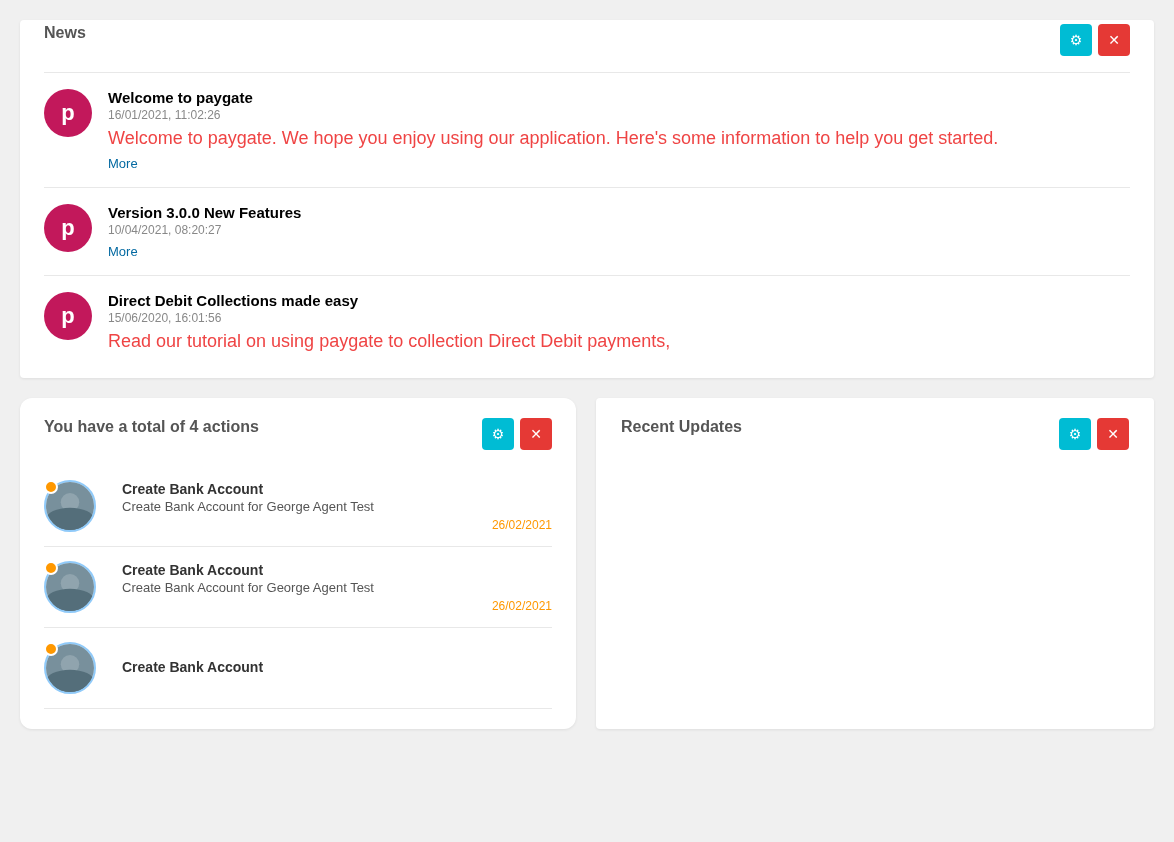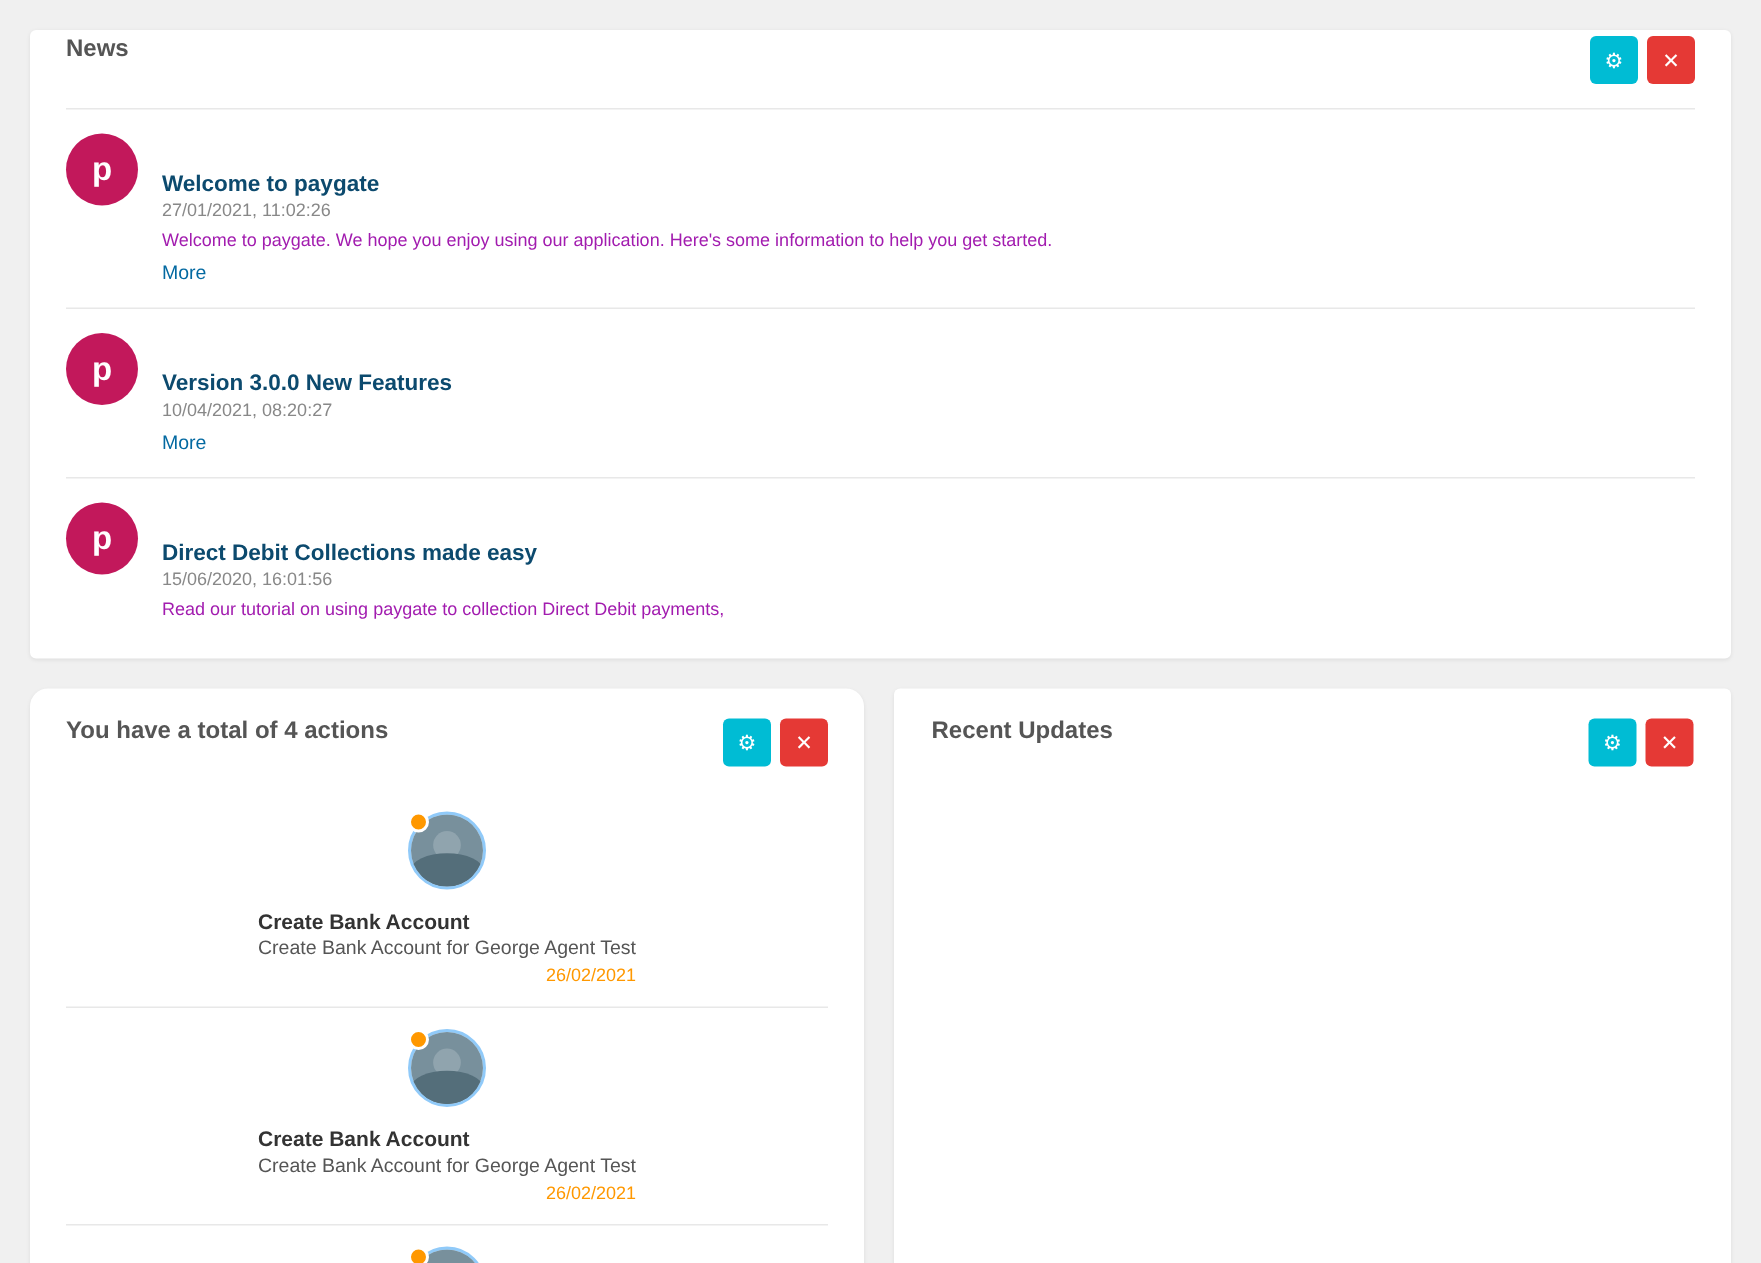--- a/index.html
+++ b/index.html
@@ -99,34 +99,33 @@
       flex-shrink: 0;
     }
 
     .news-content {
       flex: 1;
     }
 
     .news-item-title {
       font-size: 15px;
       font-weight: 600;
-      color: #0c4a6e;
+      color: #000000;
       margin-bottom: 2px;
-      margin-top: 25px;
     }
 
     .news-timestamp {
       font-size: 12px;
       color: #888;
       margin-bottom: 6px;
     }
 
     .news-description {
-      font-size: 12px;
-      color: #a21caf;
+      font-size: 18px;
+      color: #ef4444;
       margin-bottom: 6px;
     }
 
     .news-more-link {
       color: #0369a1;
       font-size: 13px;
       text-decoration: none;
       cursor: pointer;
     }
 
@@ -148,24 +147,23 @@
       background: #fff;
       border-radius: 4px;
       padding: 20px 25px;
       flex: 1;
       box-shadow: 0 1px 3px rgba(0,0,0,0.08);
     }
 
     .action-item {
       display: flex;
       align-items: center;
-      gap: 13px;
+      gap: 26px;
       padding: 14px 0;
       border-bottom: 1px solid #e8e8e8;
-      flex-direction: column;
     }
 
     .action-avatar-wrapper {
       position: relative;
       width: 52px;
       height: 52px;
       flex-shrink: 0;
     }
 
     .action-avatar-img {
@@ -230,21 +228,21 @@
       <div class="card-actions">
         <button class="btn-gear">⚙</button>
         <button class="btn-close">✕</button>
       </div>
     </div>
 
     <div class="news-item">
       <div class="news-avatar">p</div>
       <div class="news-content">
         <div class="news-item-title">Welcome to paygate</div>
-        <div class="news-timestamp">27/01/2021, 11:02:26</div>
+        <div class="news-timestamp">16/01/2021, 11:02:26</div>
         <div class="news-description">Welcome to paygate. We hope you enjoy using our application. Here's some information to help you get started.</div>
         <a class="news-more-link">More</a>
       </div>
     </div>
 
     <div class="news-item">
       <div class="news-avatar">p</div>
       <div class="news-content">
         <div class="news-item-title">Version 3.0.0 New Features</div>
         <div class="news-timestamp">10/04/2021, 08:20:27</div>

